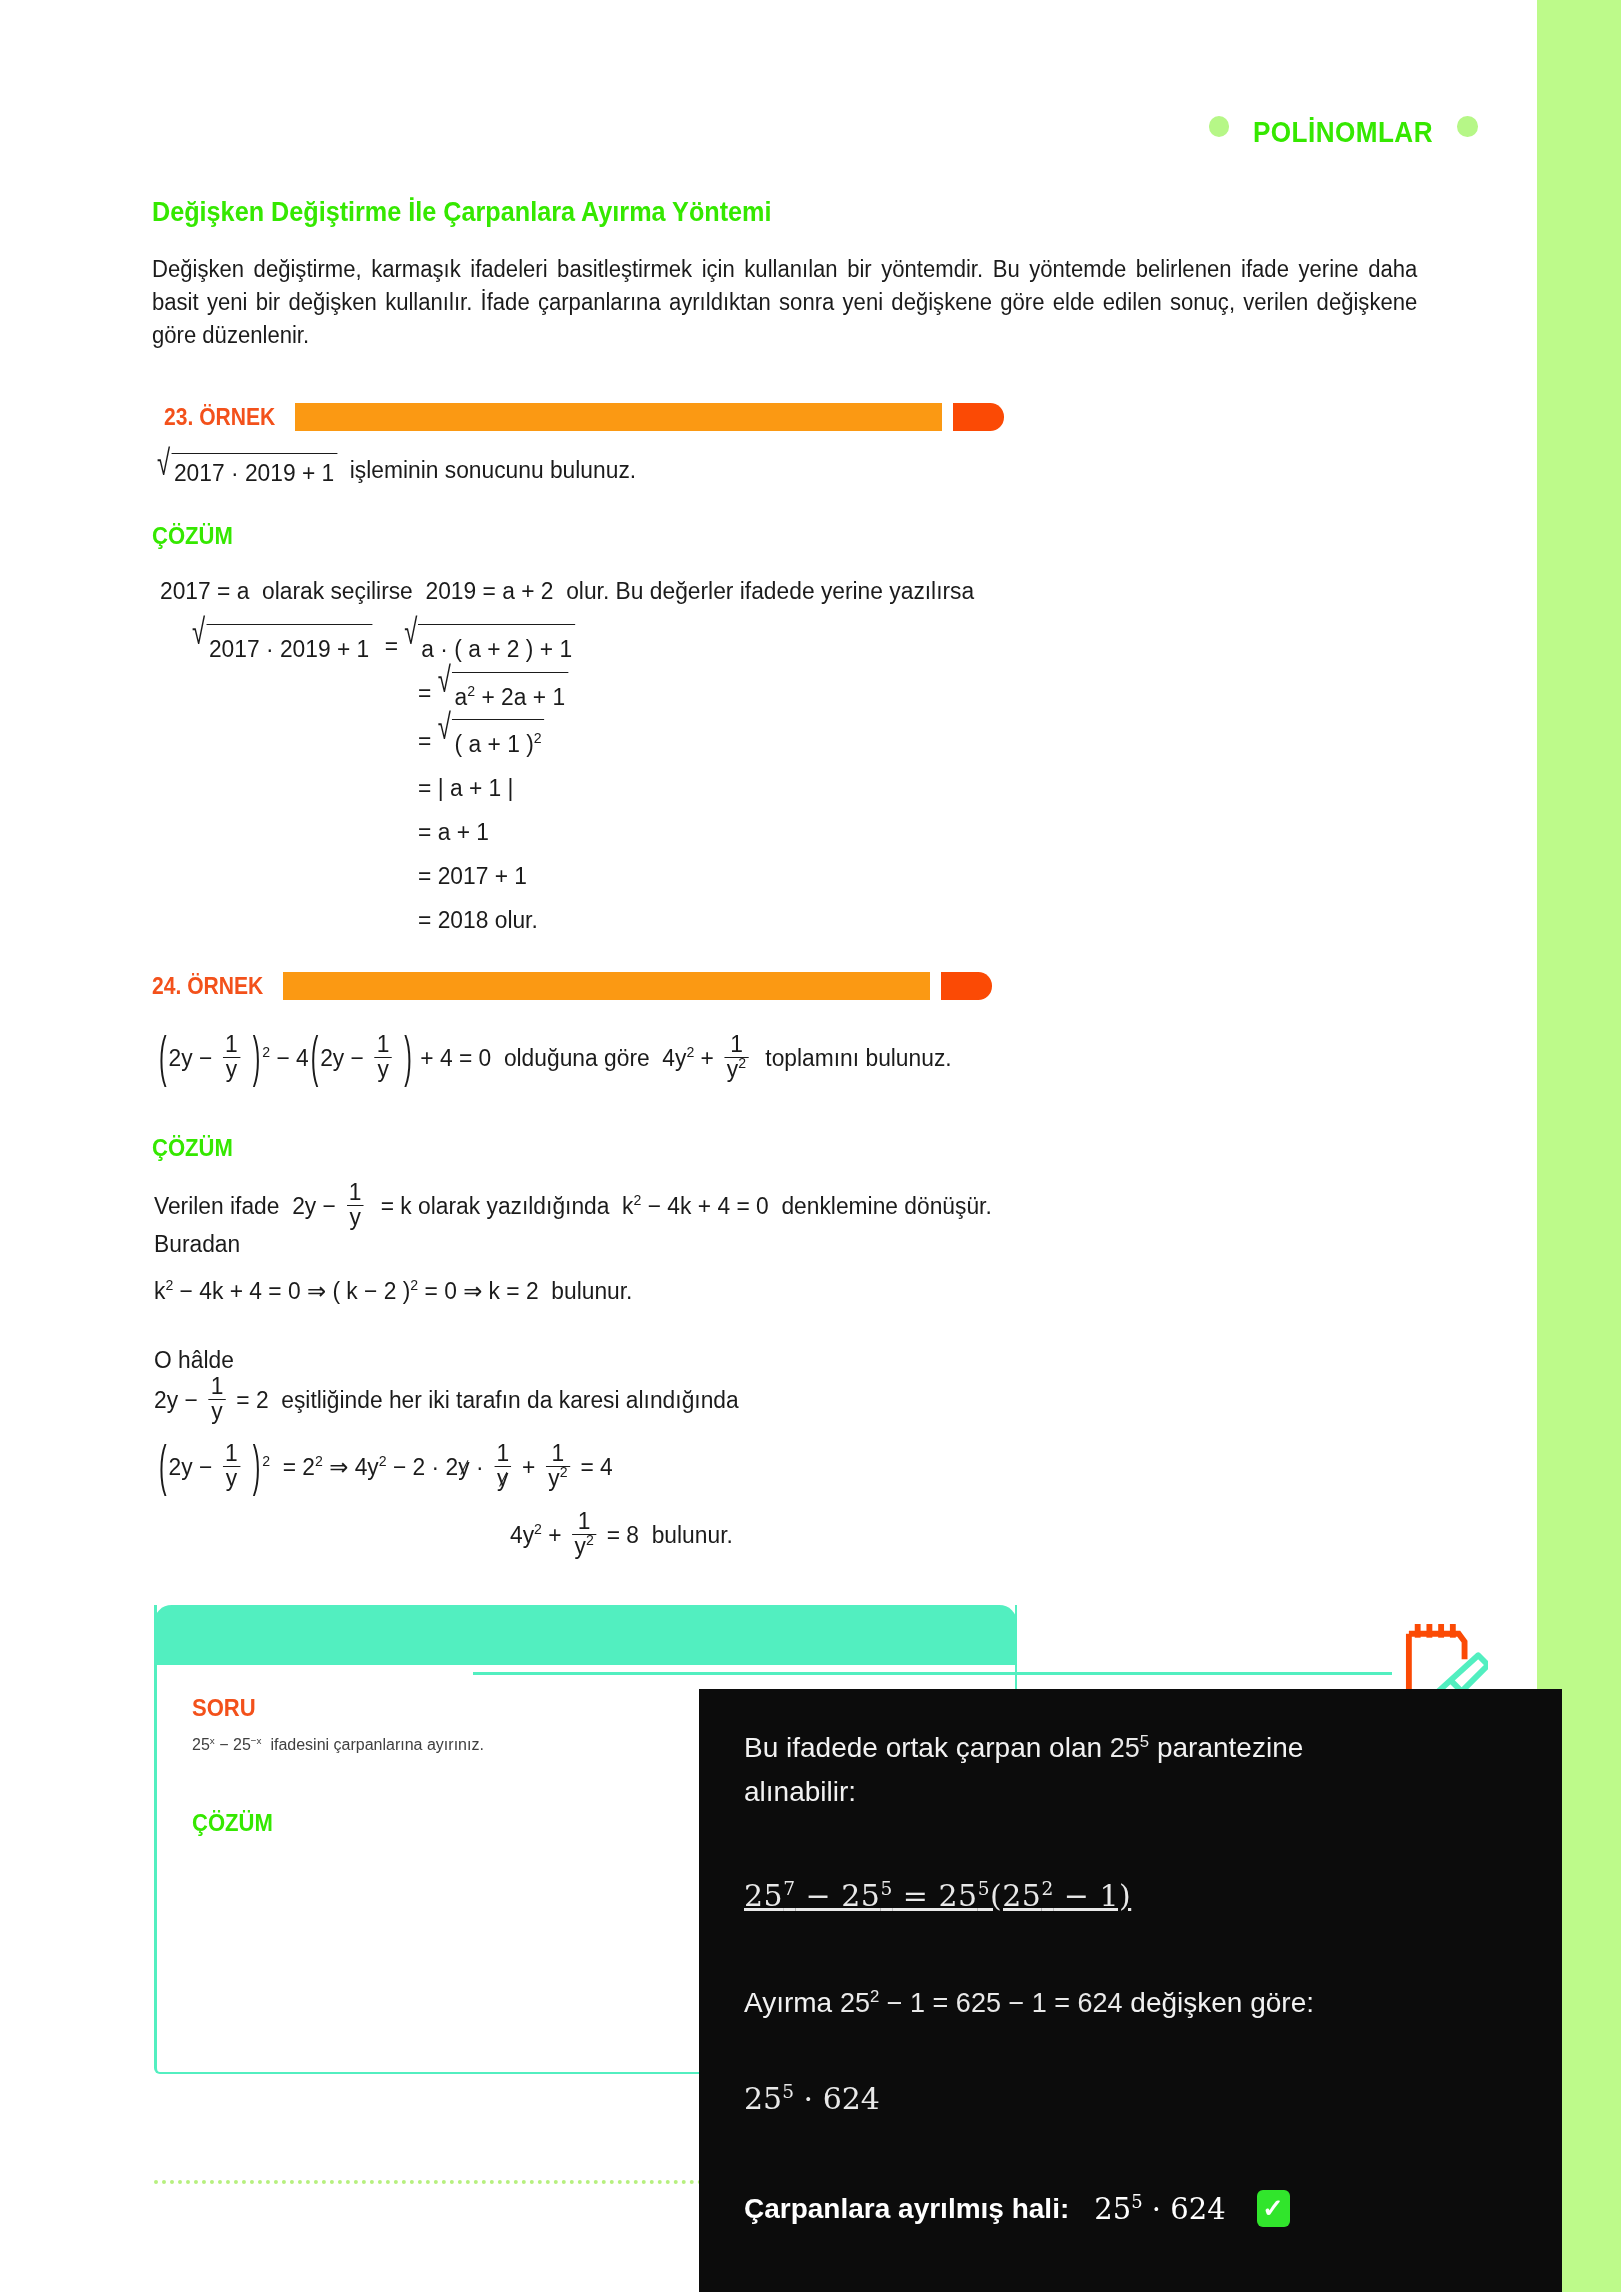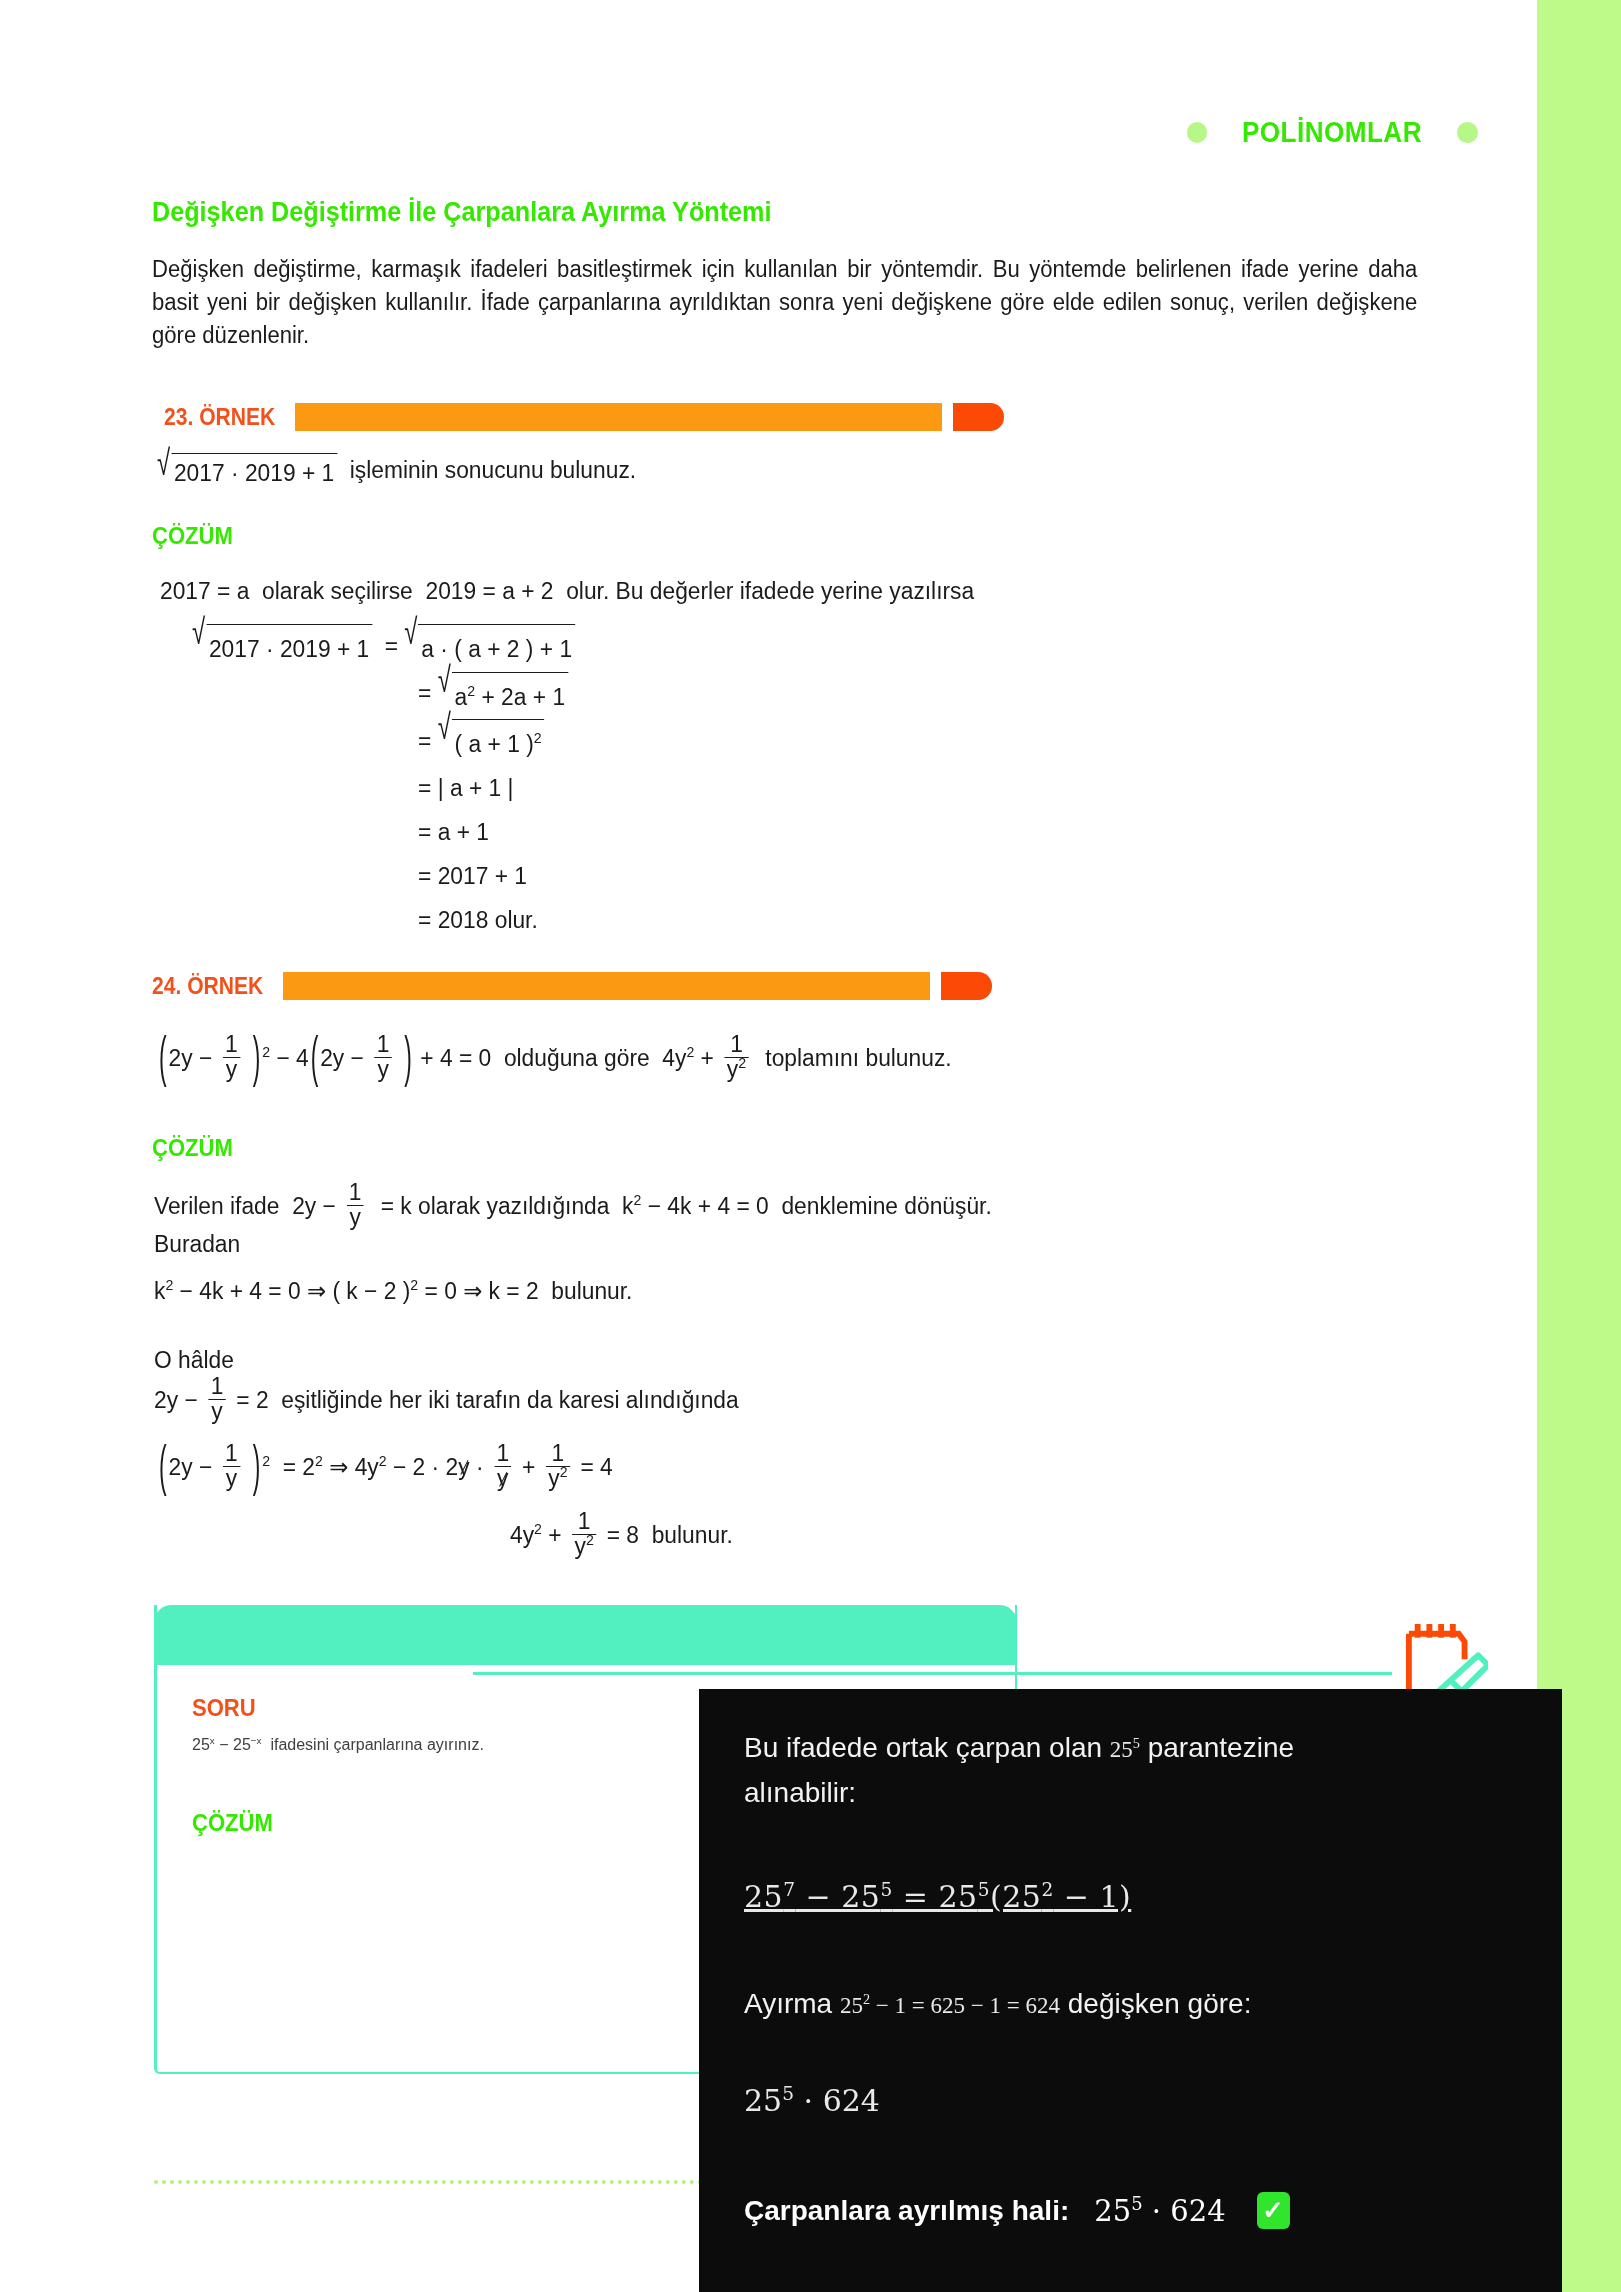--- a/index.html
+++ b/index.html
@@ -23,21 +23,21 @@
     position: absolute;
     right: 0; top: 0;
     width: 84px; height: 2293px;
     background: #bdfa8a;
   }
 
   
   .header {
     position: absolute;
     top: 116px; right: 143px;
-    display: flex; align-items: center; gap: 25px;
+    display: flex; gap: 14px;
   }
   .hdr-dot {
     width: 20.6px; height: 20.6px; border-radius: 50%;
     background: #b6f787;
     display: block;
   }
   .hdr-title {
     font-size: 29px;
     font-weight: 700;
     letter-spacing: 0.5px;
@@ -258,22 +258,22 @@
     color: #ffffff;
     box-sizing: border-box;
     padding: 37px 45px 0 45px;
   }
   .ov-text {
     font-size: 28px;
     line-height: 43px;
     color: #f2f2f2;
   }
   .ov-math {
-    font-family: Liberation Serif, serif;
-    font-size: 23px;
+    font-family: Liberation Sans, sans-serif;
+    font-size: 27px;
     color: #e9e9e9;
     margin-top: 17px;
   }
   .ov-eq {
     margin-top: 65px;
     font-family: "DejaVu Serif", serif;
     font-size: 30px;
     color: #e9e9e9;
     letter-spacing: 0.5px;
     text-decoration: underline;

